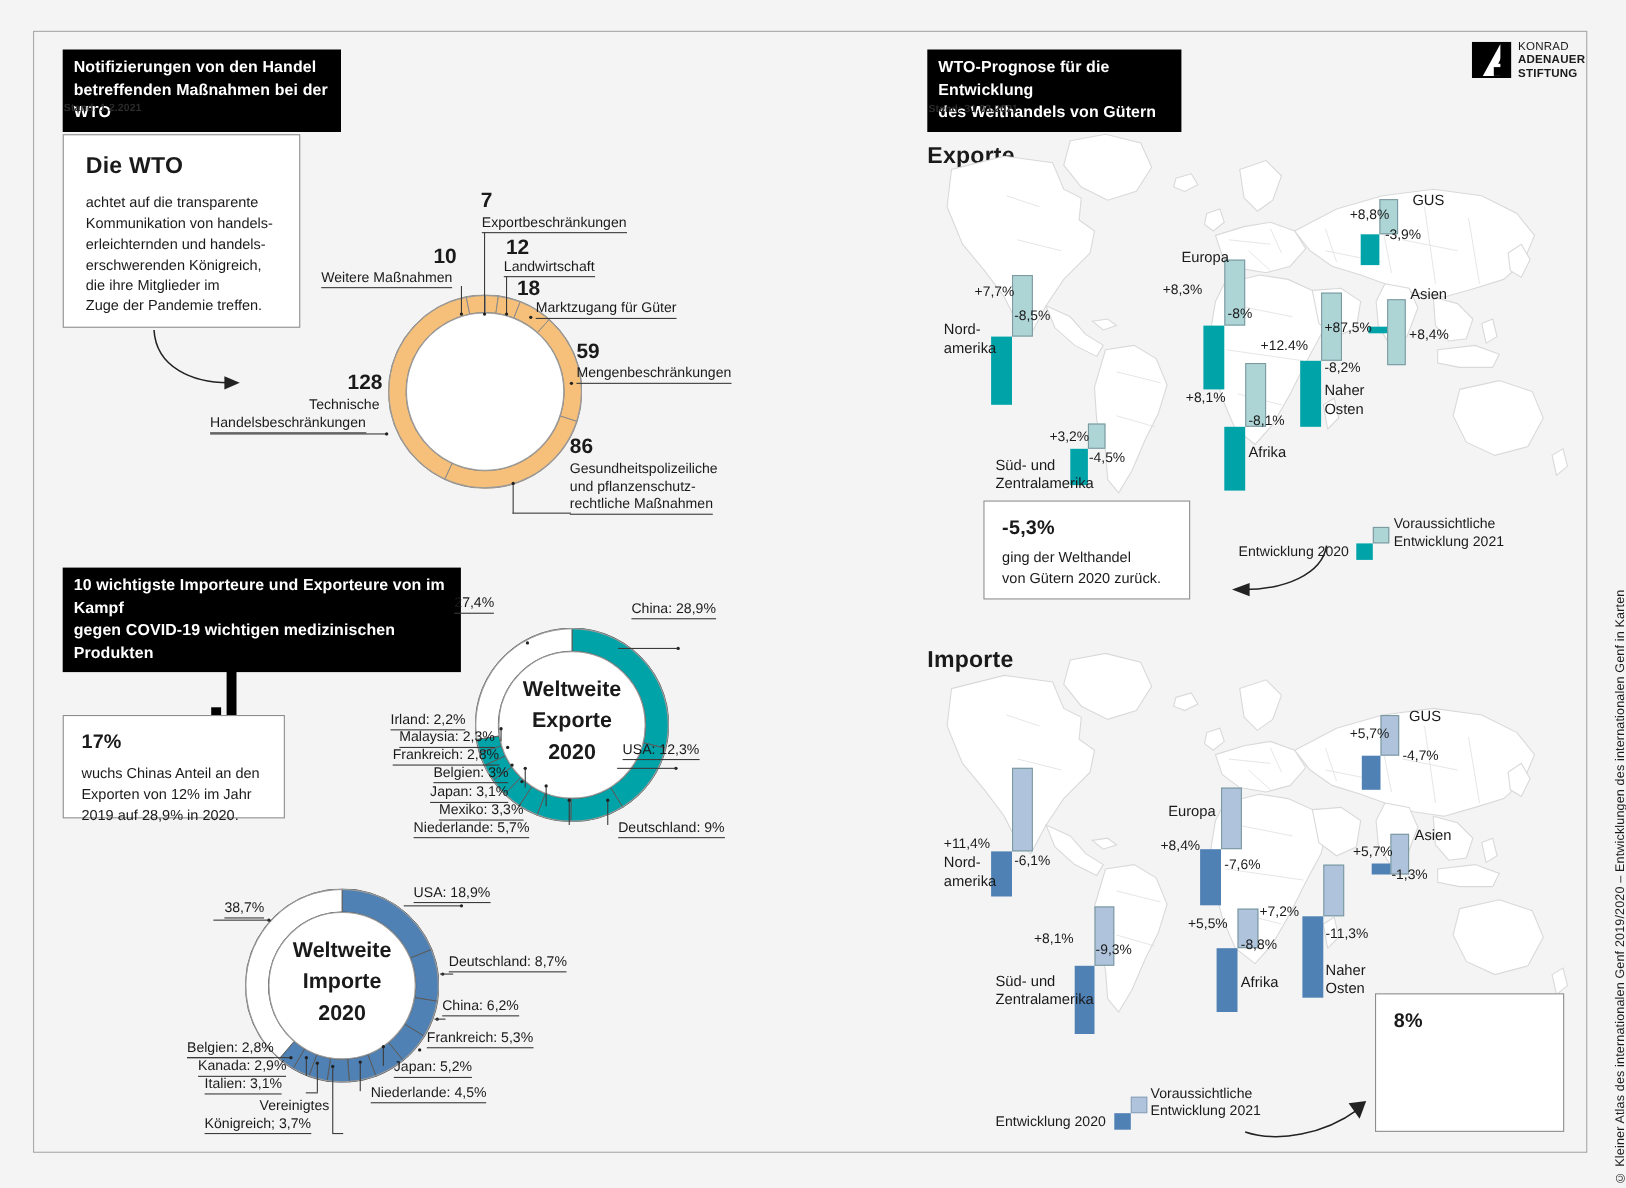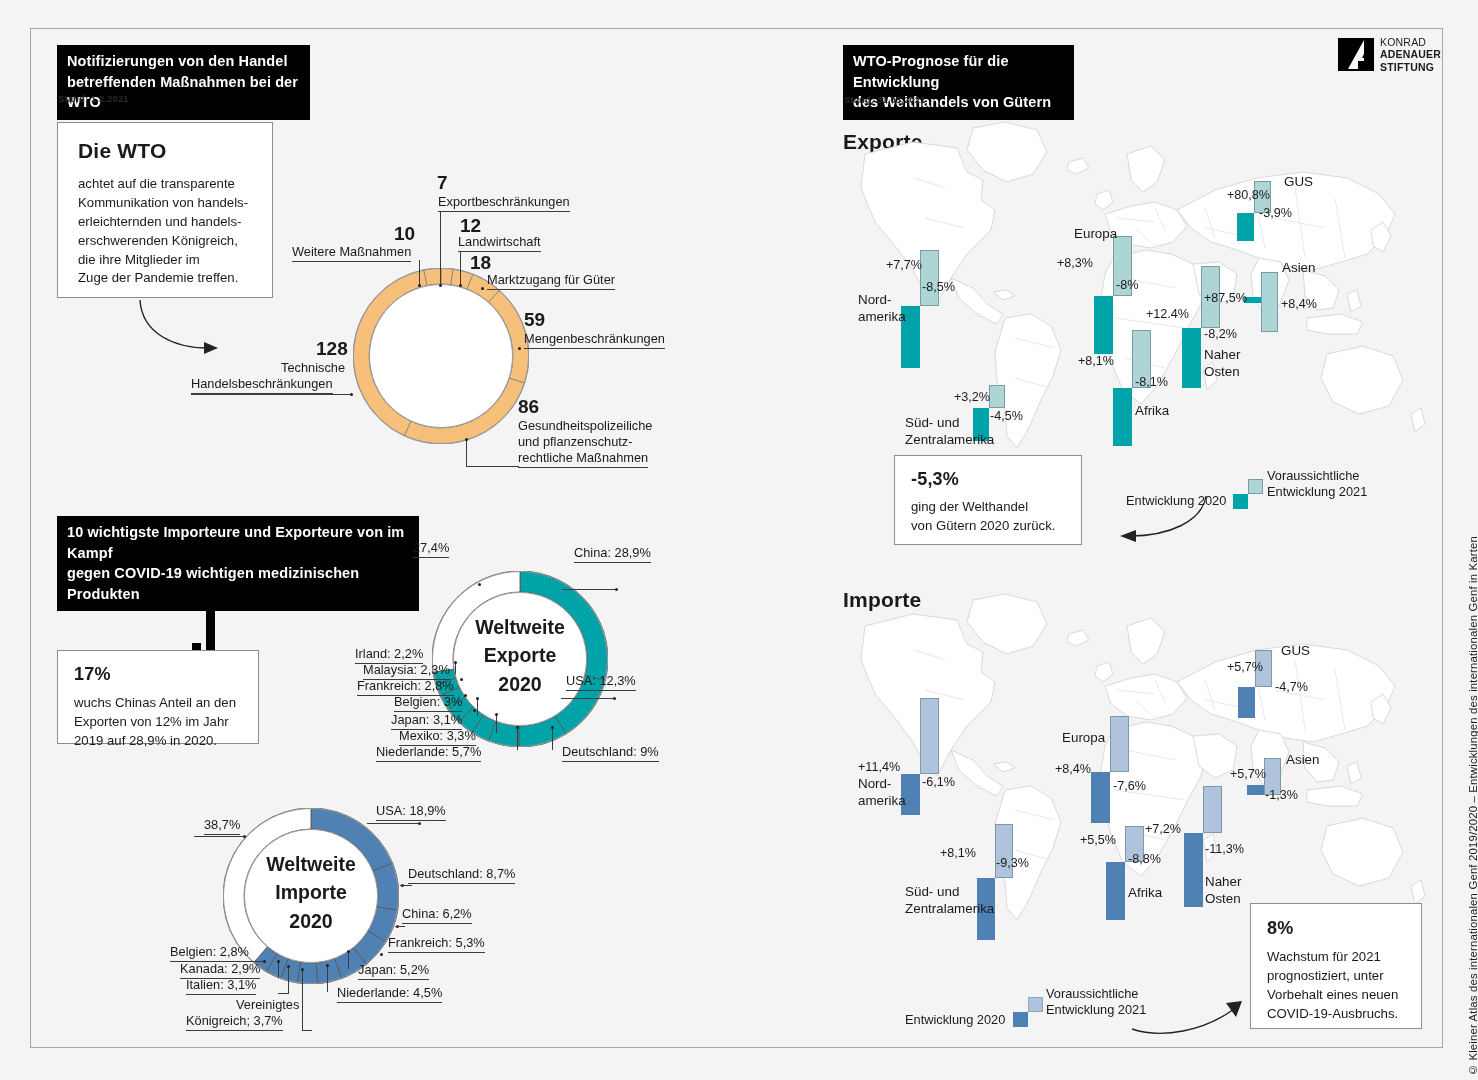--- a/index.html
+++ b/index.html
@@ -401,21 +401,21 @@
 <div class="bar" style="left:1182px; top:328px; width:19px; height:60px; background:#00A3A8;"></div>
 <div class="barlbl" style="left:1146px; top:307px;">+12.4%</div>
 <div class="barlbl" style="left:1204px; top:327px;">-8,2%</div>
 <div class="regname" style="left:1204px; top:347px;">
   <div>Naher</div>
   <div>Osten</div>
 </div>
 
 <div class="bar l" style="left:1254px; top:181px; width:17px; height:32px; background:#AED5D6;"></div>
 <div class="bar" style="left:1237px; top:213px; width:17px; height:28px; background:#00A3A8;"></div>
-<div class="barlbl" style="left:1227px; top:188px;">+80,8%</div>
+<div class="barlbl" style="left:1227px; top:188px;">+8,8%</div>
 <div class="barlbl" style="left:1259px; top:206px;">-3,9%</div>
 <div class="regname" style="left:1284px; top:174px;">GUS</div>
 
 <div class="bar l" style="left:1261px; top:272px; width:17px; height:60px; background:#AED5D6;"></div>
 <div class="bar" style="left:1244px; top:297px; width:17px; height:6px; background:#00A3A8;"></div>
 <div class="barlbl" style="left:1204px; top:291px;">+87,5%</div>
 <div class="barlbl" style="left:1281px; top:297px;">+8,4%</div>
 <div class="regname" style="left:1282px; top:260px;">Asien</div>
 
 <div class="callout" style="left:894px; top:455px; width:188px; height:90px; padding:13px 16px;">
@@ -515,26 +515,20 @@
 <div class="regname" style="left:1281px; top:643px;">GUS</div>
 
 <div class="bar l" style="left:1264px; top:758px; width:17px; height:37px; background:#AFC4DC;"></div>
 <div class="bar" style="left:1247px; top:785px; width:17px; height:10px; background:#4F81B5;"></div>
 <div class="barlbl" style="left:1230px; top:767px;">+5,7%</div>
 <div class="barlbl" style="left:1265px; top:788px;">-1,3%</div>
 <div class="regname" style="left:1286px; top:752px;">Asien</div>
 
 <div class="callout" style="left:1250px; top:903px; width:172px; height:126px; padding:14px 16px;">
   <div class="big" style="font-size:18px; margin-bottom:9px;">8%</div>
-  <div class="body">
-    <div>Wachstum für 2021</div>
-    <div>prognostiziert, unter</div>
-    <div>Vorbehalt eines neuen</div>
-    <div>COVID-19-Ausbruchs.</div>
-  </div>
 </div>
 
 <svg style="position:absolute; left:1128px; top:995px;" width="125" height="48">
   <path d="M4 34 C34 44, 76 36, 106 14" stroke="#222" stroke-width="1.4" fill="none"></path>
   <path d="M98 8 L114 6 L108 22 Z" fill="#222"></path>
 </svg>
 
 <div class="legend-txt" style="left:905px; top:1012px;">Entwicklung 2020</div>
 <div class="legend-sw" style="left:1013px; top:1012px; background:#4F81B5;"></div>
 <div class="legend-sw" style="left:1028px; top:997px; background:#AFC4DC; border:1px solid #8fa4bc;"></div>

